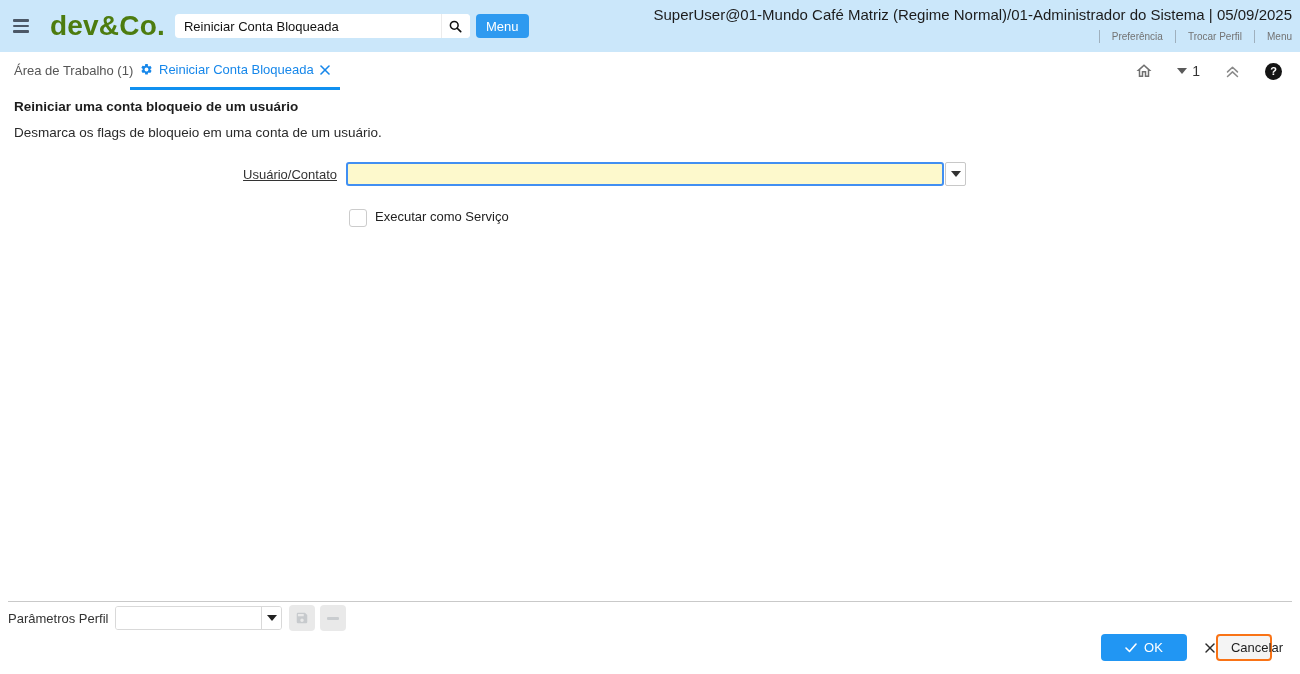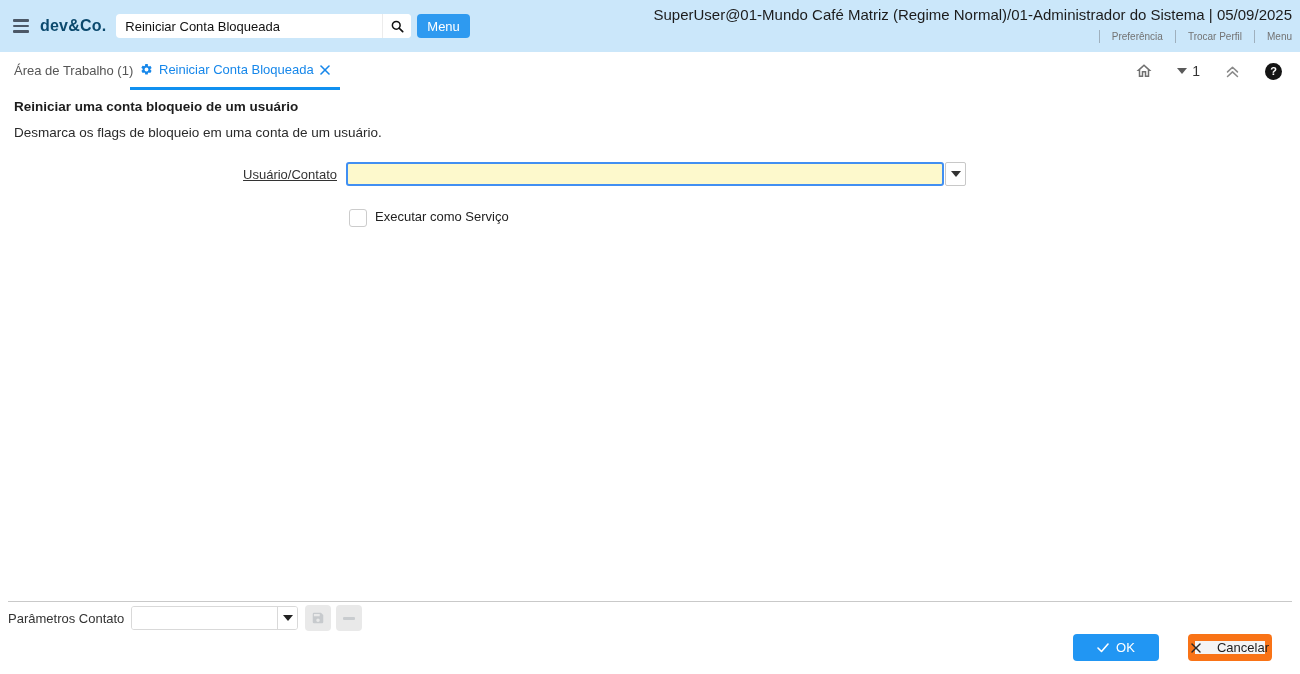--- a/index.html
+++ b/index.html
@@ -11,21 +11,21 @@
     -webkit-font-smoothing:antialiased;
   }
 
   
   .header {
     position:absolute; top:0; left:0; width:1300px; height:52px;
     background:#cbe7fa; display:flex; align-items:center;
   }
   .hamburger { margin-left:13px; display:flex; flex-direction:column; gap:3px; cursor:pointer; }
   .hamburger i { display:block; width:16px; height:2.5px; background:#4c5866; border-radius:1px; }
-  .logo { margin-left:11px; font-size:16px; font-weight:bold; color:#0c4a6e; letter-spacing:.2px; white-space:nowrap; }
+  .logo { margin-left:21px; font-size:28px; font-weight:bold; color:#4d7c0f; letter-spacing:.2px; white-space:nowrap; }
   .searchbox {
     margin-left:10px; height:24px; width:295px; background:#fff; border-radius:4px;
     display:flex; align-items:stretch; overflow:hidden;
   }
   .searchbox input {
     flex:1; border:none; outline:none; padding:0 9px; font-size:13px; color:#111;
     font-family:"Liberation Sans", sans-serif; background:transparent; min-width:0;
   }
   .search-btn { width:29px; border:none; background:#fff; border-left:1px solid #ececec;
     display:flex; align-items:center; justify-content:center; cursor:pointer; }
@@ -89,21 +89,21 @@
   .icon-btn { width:26px; height:26px; border:none; border-radius:4px; background:#e9e9e9;
     display:flex; align-items:center; justify-content:center; cursor:default; }
   .icon-btn.save { margin-left:7px; }
   .icon-btn.minus { margin-left:5px; }
   .minus-bar { width:12px; height:3px; background:#c9cccf; border-radius:1px; }
 
   .actions { position:absolute; top:634px; right:28px; display:flex; gap:29px; }
   .btn { height:27px; border-radius:4px; font-size:13px; display:flex; align-items:center;
     justify-content:center; gap:7px; cursor:pointer; font-family:"Liberation Sans", sans-serif; }
   .btn-ok { width:86px; background:#2196f3; border:none; color:#fff; }
-  .btn-cancel { width:84px; background:#f4f4f4; border:7px solid #f97316; color:#1d1d1d;gap:16px; }
+  .btn-cancel { width:56px; background:#f4f4f4; border:2px solid #f97316; color:#1d1d1d;gap:16px; }
 </style>
 </head>
 <body>
 
 <div class="header">
   <div class="hamburger">
       <i></i>
       <i></i>
       <i></i>
     </div>
@@ -183,21 +183,21 @@
 </div>
 
 <div class="check-row">
   <input type="checkbox" style="">
   <span class="check-label">Executar como Serviço</span>
 </div>
 
 <div class="divider"></div>
 
 <div class="params-row">
-  <span class="params-label">Parâmetros Contato</span>
+  <span class="params-label">Parâmetros Perfil</span>
   <span class="combo">
     <input type="text" value="" style="">
     <span class="combo-arrow">
       <span class="dd-caret"></span>
     </span>
   </span>
   <button class="icon-btn save">
     <span style="display:flex;">
       <svg width="14" height="14" viewBox="0 0 24 24" fill="#c7cacd">
         <path d="M17 3H5a2 2 0 00-2 2v14a2 2 0 002 2h14a2 2 0 002-2V7l-4-4zm-5 16a3 3 0 110-6 3 3 0 010 6zm3-10H5V5h10v4z"></path>

